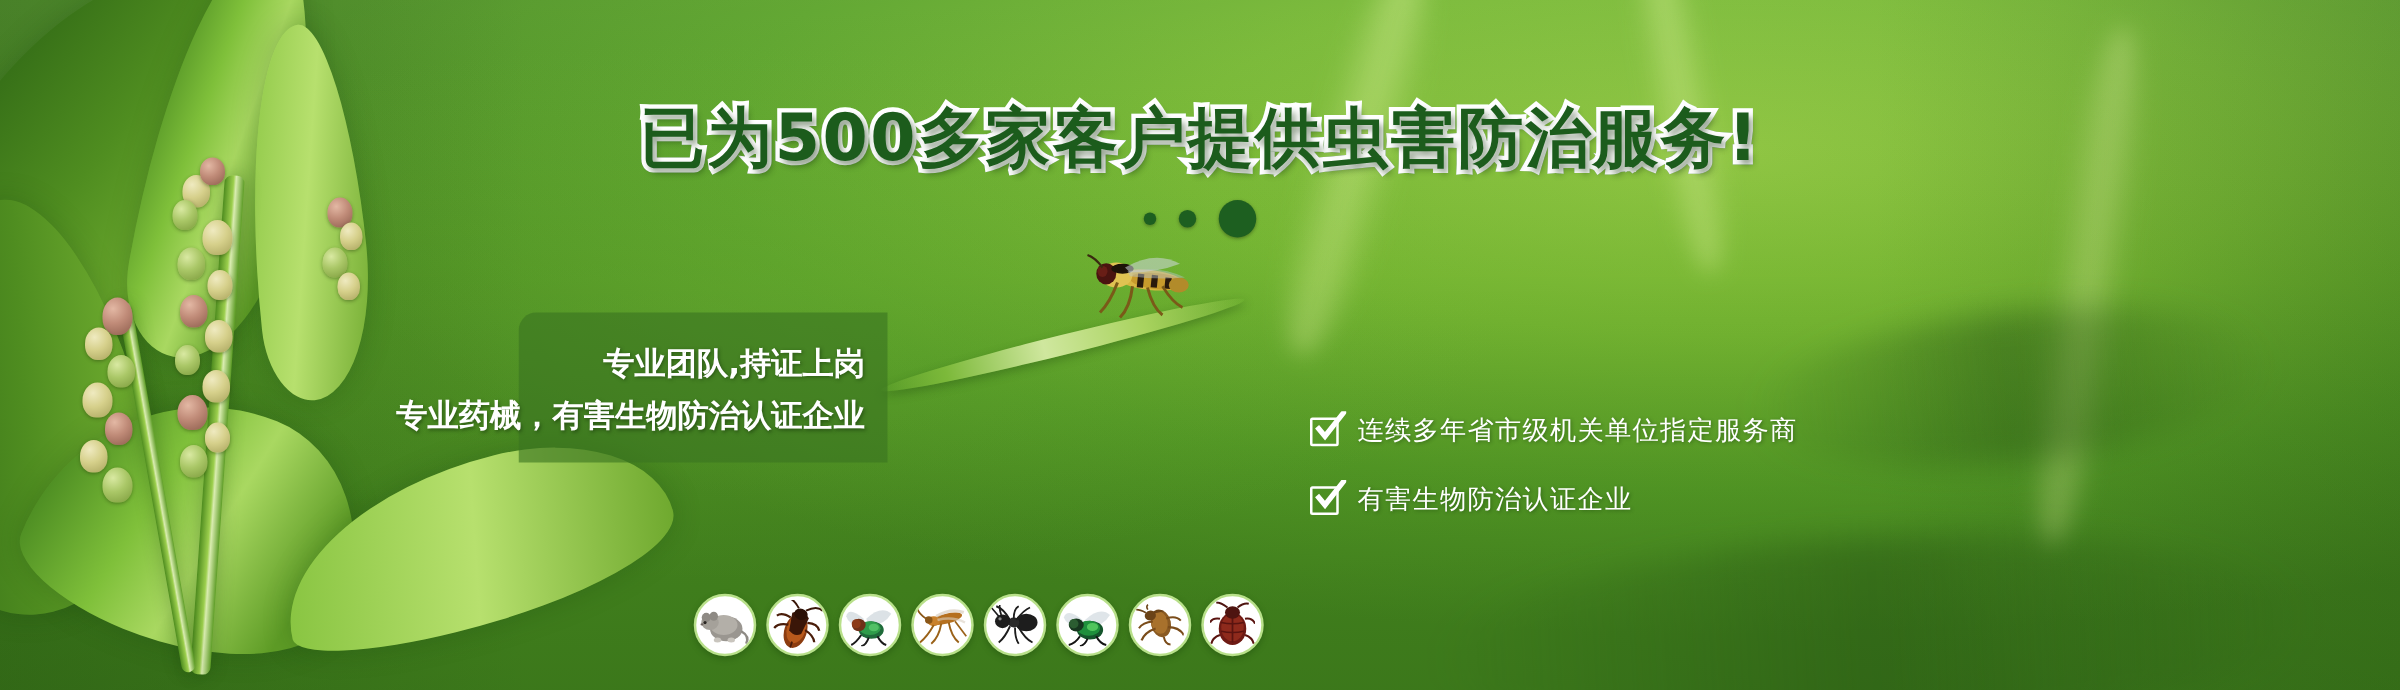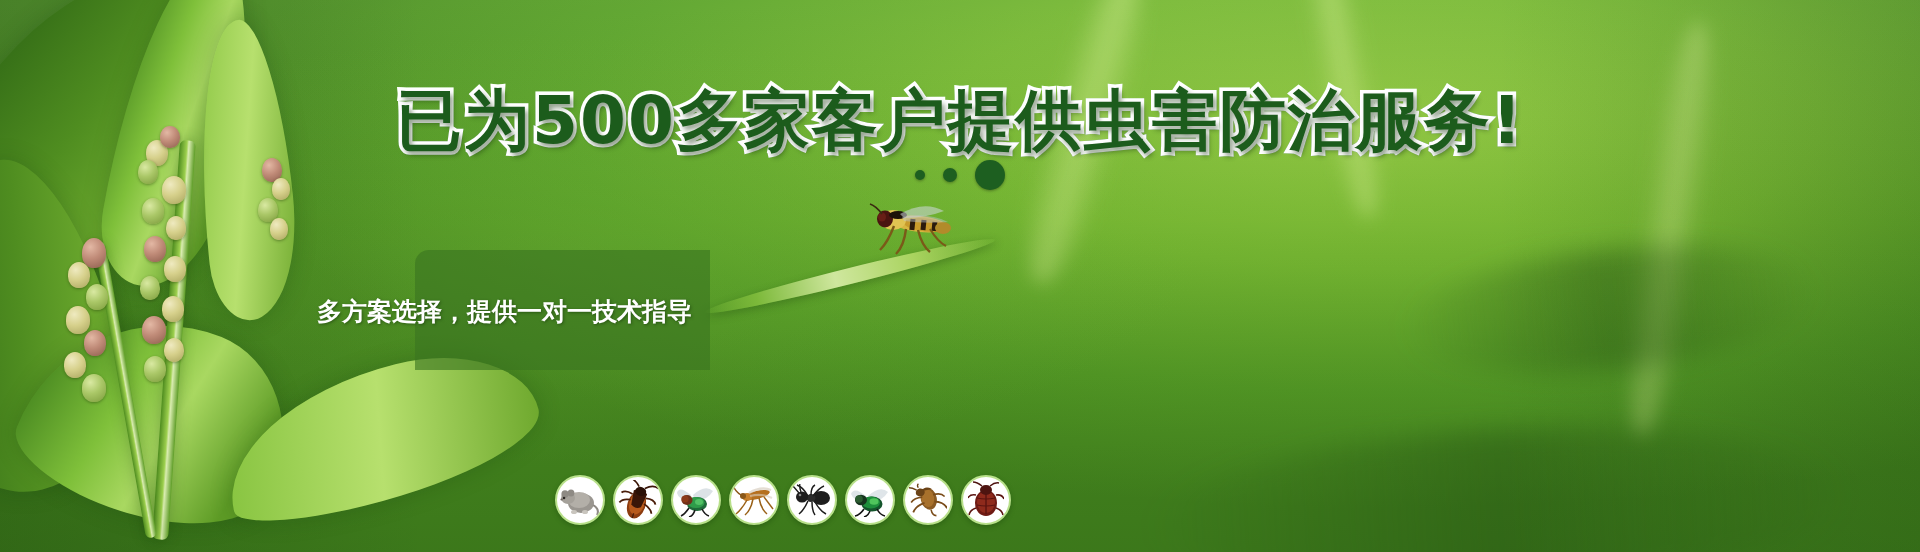--- a/index.html
+++ b/index.html
@@ -95,21 +95,21 @@
     left: 848px; top: 198px;
     width: 112px; height: 64px;
   }
 
   
   .headline {
     position: absolute;
     left: 0; top: 76px;
     width: 1920px;
     text-align: center;
-    font-size: 66px;
+    font-size: 52px;
     font-weight: bold;
     letter-spacing: 2px;
     color: #1c5c1c;
     -webkit-text-stroke: 7px #ffffff;
     paint-order: stroke fill;
     text-shadow: 3px 4px 5px rgba(20,50,10,0.45);
     white-space: nowrap;
     font-family: "DejaVu Sans", "Liberation Sans", sans-serif;
   }
   .headline-inner {
@@ -293,23 +293,44 @@
   </div>
 
   <div class="dots">
     <div class="dot s1"></div>
     <div class="dot s2"></div>
     <div class="dot s3"></div>
   </div>
 
   <div class="panel"></div>
   <div class="panel-text">
-    <div class="panel-line l3">多方案选择，提供一对一技术指导</div>
-  </div>
-
+    <div class="panel-line l1">专业团队,持证上岗</div>
+    <div class="panel-line l3">专业药械，有害生物防治认证企业</div>
+  </div>
+
+  <div class="checklist">
+    <div class="check-row">
+      <span class="check-icon">
+        <span class="box"></span>
+        <svg class="tick" viewBox="0 0 26 26">
+          <path d="M4 14 L9 20 L24 1" stroke="#ffffff" stroke-width="4.2" fill="none" stroke-linecap="square"></path>
+        </svg>
+      </span>
+      <span class="check-label">连续多年省市级机关单位指定服务商</span>
+    </div>
+    <div class="check-row">
+      <span class="check-icon">
+        <span class="box"></span>
+        <svg class="tick" viewBox="0 0 26 26">
+          <path d="M4 14 L9 20 L24 1" stroke="#ffffff" stroke-width="4.2" fill="none" stroke-linecap="square"></path>
+        </svg>
+      </span>
+      <span class="check-label">有害生物防治认证企业</span>
+    </div>
+  </div>
 
   <div class="pest-row">
 
     <div class="pest">
       <svg width="42" height="34" viewBox="0 0 42 34">
         <ellipse cx="22" cy="20" rx="13" ry="10" fill="#9a9690"></ellipse>
         <ellipse cx="20" cy="17" rx="11" ry="8" fill="#b3afa8"></ellipse>
         <ellipse cx="9" cy="15" rx="7" ry="6" fill="#a5a19a"></ellipse>
         <ellipse cx="6" cy="11" rx="3.6" ry="3.8" fill="#8e8a84"></ellipse>
         <ellipse cx="12" cy="10" rx="3.4" ry="3.6" fill="#8e8a84"></ellipse>

